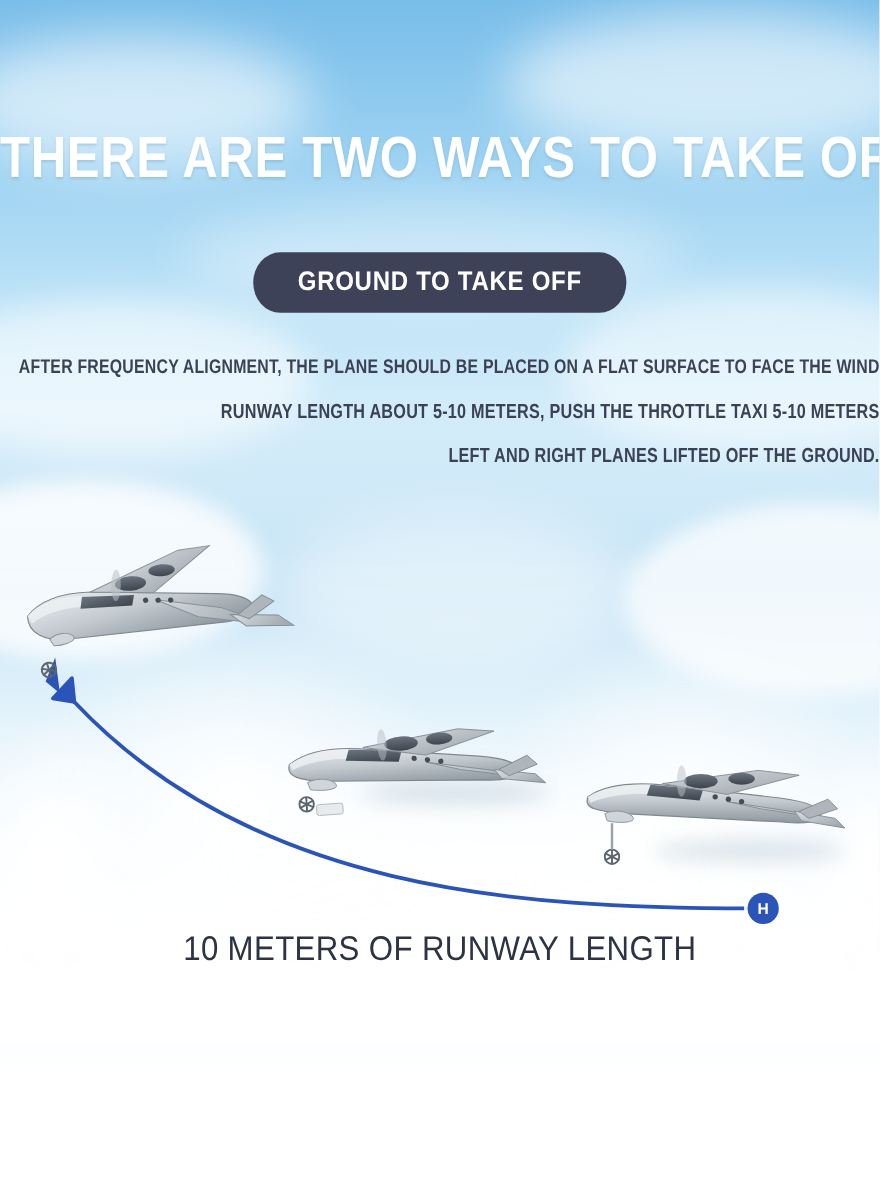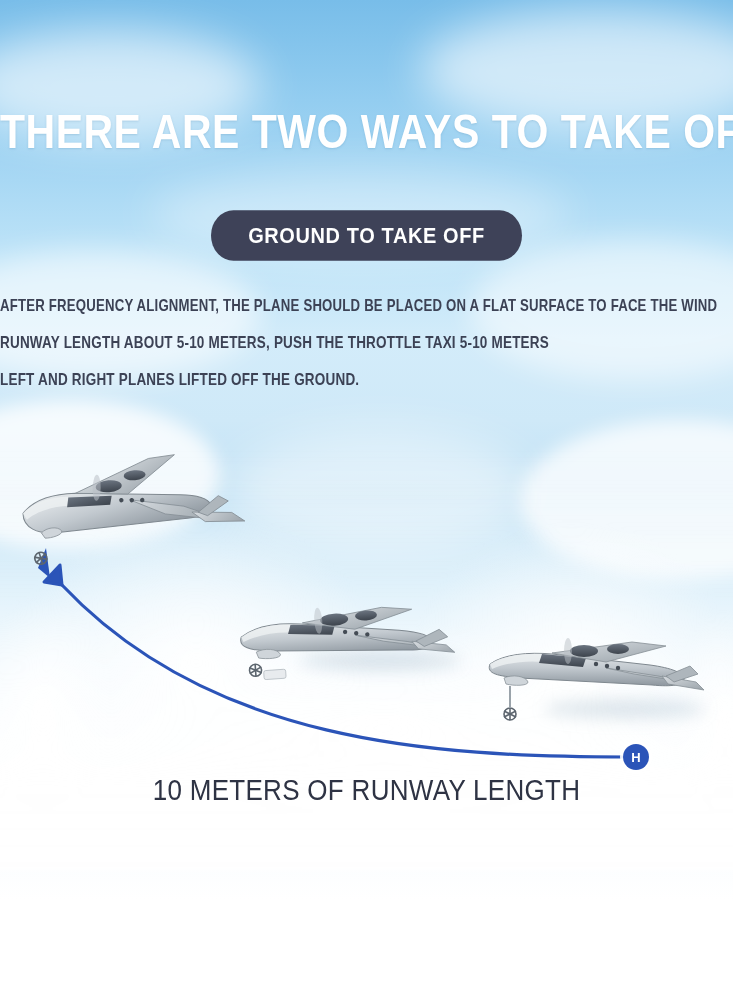--- a/index.html
+++ b/index.html
@@ -95,21 +95,21 @@
     letter-spacing: 0.6px;
     transform: scaleY(1.12);
   }
 
   
   .para {
     position: absolute;
     top: 296px;
     left: 0;
     width: 733px;
-    text-align: left;
+    text-align: right;
     color: #3c4255;
   }
   .para .line {
     font-size: 13.5px;
     font-weight: bold;
     letter-spacing: 0.2px;
     transform: scaleY(1.25);
     transform-origin: center top;
     margin-bottom: 22px;
     white-space: nowrap;

